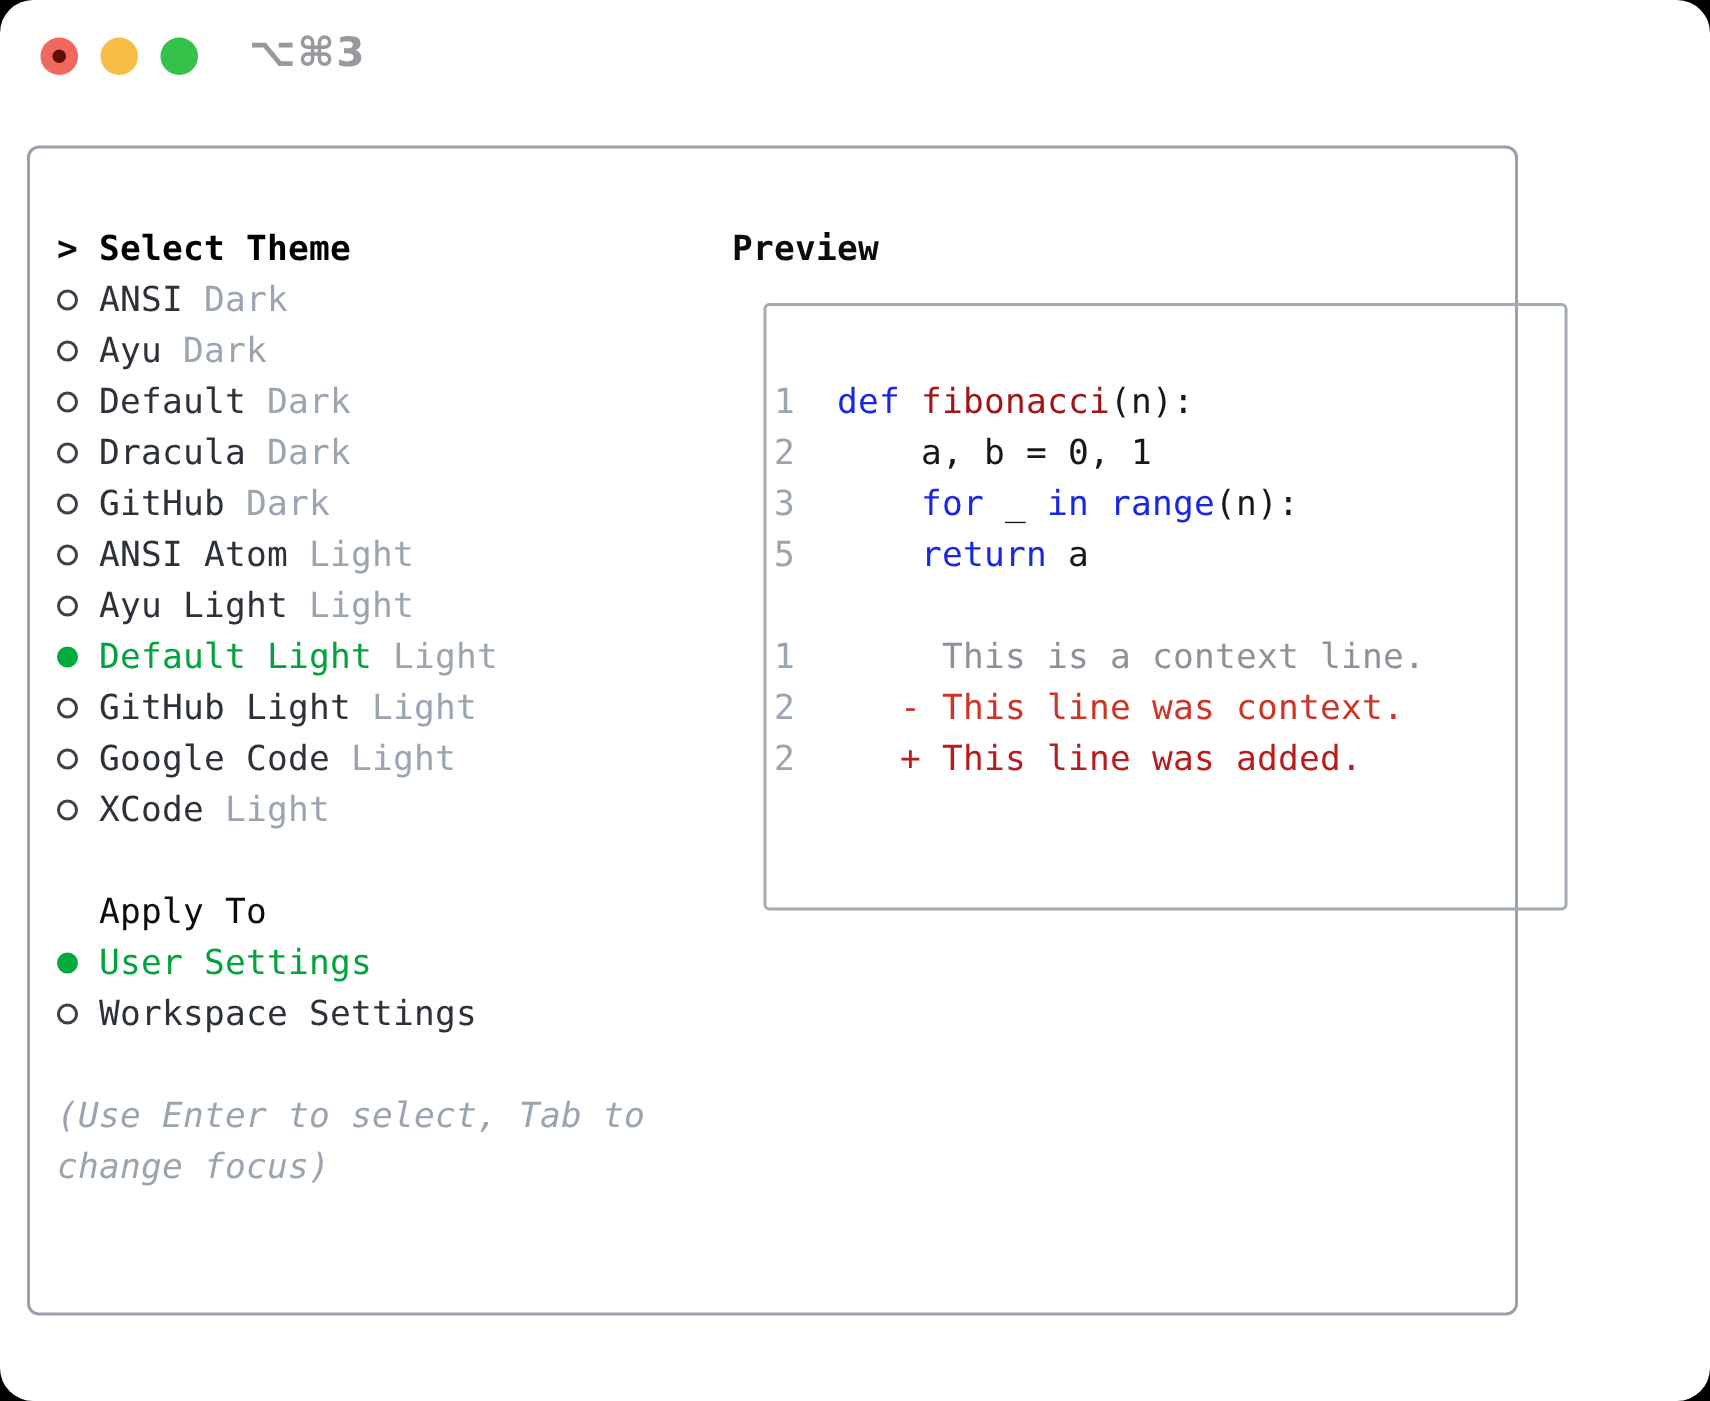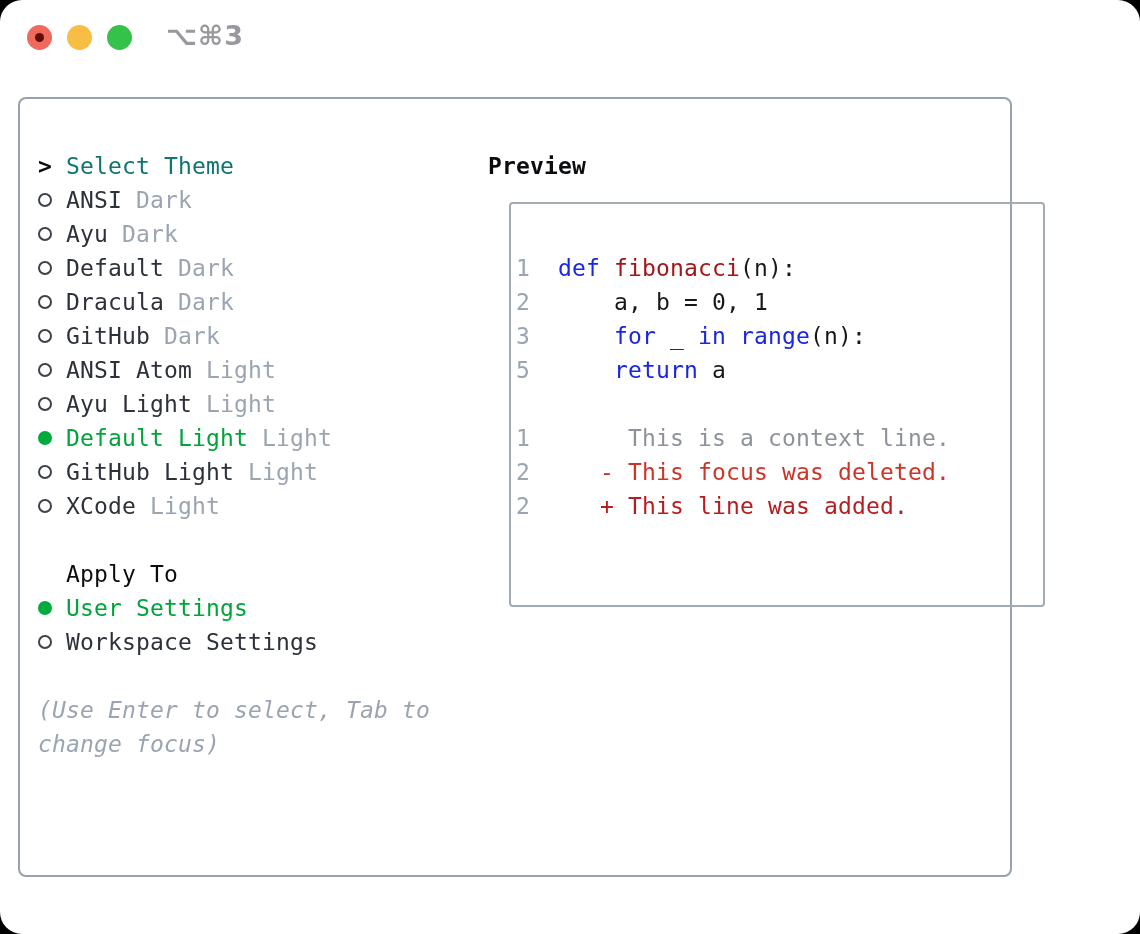--- a/index.html
+++ b/index.html
@@ -30,21 +30,21 @@
   }
   
   .menu{position:absolute;left:18px;top:50px;}
   .mrow{height:34px;line-height:34px;font-size:23px;letter-spacing:.15px;white-space:pre;color:#2c313a;}
   .mrow.blank{height:34px;}
   .mk{display:inline-block;width:28px;position:relative;height:34px;vertical-align:top;}
   .circ{position:absolute;left:0;top:10px;width:14px;height:14px;border:2px solid #3c414a;border-radius:50%;box-sizing:border-box;background:transparent;}
   .selected .circ{background:#00ab3d;border-color:#00ab3d;}
   .selected .nm{color:#00a43a;}
   .pointer{display:inline-block;width:28px;font-weight:bold;color:#0a0c10;}
-  .hdr-text{font-weight:normal;color:#0f766e;}
+  .hdr-text{font-weight:bold;color:#000000;}
   .sub-hdr{color:#0a0c10;}
   .vt{color:#9aa5b1;margin-left:14px;}
   .hint{color:#9aa5b1;font-style:italic;}
   
   .preview-title{
     position:absolute;left:468px;top:50px;height:34px;line-height:34px;
     font-size:23px;font-weight:bold;color:#0a0c10;letter-spacing:.15px;
   }
   .pbox{
     position:absolute;left:489px;top:103px;width:536px;height:405px;
@@ -80,39 +80,40 @@
       <div id="theme-items">
           <div class="mrow"><span class="mk"><span class="circ"></span></span><span class="nm">ANSI</span><span class="vt">Dark</span></div>
           <div class="mrow"><span class="mk"><span class="circ"></span></span><span class="nm">Ayu</span><span class="vt">Dark</span></div>
           <div class="mrow"><span class="mk"><span class="circ"></span></span><span class="nm">Default</span><span class="vt">Dark</span></div>
           <div class="mrow"><span class="mk"><span class="circ"></span></span><span class="nm">Dracula</span><span class="vt">Dark</span></div>
           <div class="mrow"><span class="mk"><span class="circ"></span></span><span class="nm">GitHub</span><span class="vt">Dark</span></div>
           <div class="mrow"><span class="mk"><span class="circ"></span></span><span class="nm">ANSI Atom</span><span class="vt">Light</span></div>
           <div class="mrow"><span class="mk"><span class="circ"></span></span><span class="nm">Ayu Light</span><span class="vt">Light</span></div>
           <div class="mrow selected"><span class="mk"><span class="circ"></span></span><span class="nm">Default Light</span><span class="vt">Light</span></div>
           <div class="mrow"><span class="mk"><span class="circ"></span></span><span class="nm">GitHub Light</span><span class="vt">Light</span></div>
+          <div class="mrow"><span class="mk"><span class="circ"></span></span><span class="nm">Google Code</span><span class="vt">Light</span></div>
           <div class="mrow"><span class="mk"><span class="circ"></span></span><span class="nm">XCode</span><span class="vt">Light</span></div>
         </div>
       <div class="mrow blank"></div>
       <div class="mrow"><span class="mk"></span><span class="sub-hdr">Apply To</span></div>
       <div class="mrow selected"><span class="mk"><span class="circ"></span></span><span class="nm">User Settings</span></div>
       <div class="mrow"><span class="mk"><span class="circ"></span></span><span class="nm">Workspace Settings</span></div>
       <div class="mrow blank"></div>
       <div class="mrow hint">(Use Enter to select, Tab to</div>
       <div class="mrow hint">change focus)</div>
     </div>
 
     <div class="preview-title">Preview</div>
     <div class="pbox">
       <div id="code">
           <div class="cline"><span class="ln">1</span><span class="pl">  </span><span class="kw">def</span><span class="pl"> </span><span class="fn">fibonacci</span><span class="pl">(n):</span></div>
           <div class="cline"><span class="ln">2</span><span class="pl">      a, b = 0, 1</span></div>
           <div class="cline"><span class="ln">3</span><span class="pl">      </span><span class="kw">for</span><span class="pl"> _ </span><span class="kw">in</span><span class="pl"> </span><span class="kw">range</span><span class="pl">(n):</span></div>
           <div class="cline"><span class="ln">5</span><span class="pl">      </span><span class="kw">return</span><span class="pl"> a</span></div>
           <div class="cline"><span class="ln"></span></div>
           <div class="cline"><span class="ln">1</span><span class="ctx">       This is a context line.</span></div>
-          <div class="cline"><span class="ln">2</span><span class="pl">     </span><span class="del">- This focus was deleted.</span></div>
+          <div class="cline"><span class="ln">2</span><span class="pl">     </span><span class="del">- This line was context.</span></div>
           <div class="cline"><span class="ln">2</span><span class="pl">     </span><span class="add">+ This line was added.</span></div>
         </div>
     </div>
 
   </div>
 </div>
 
 </body></html>

